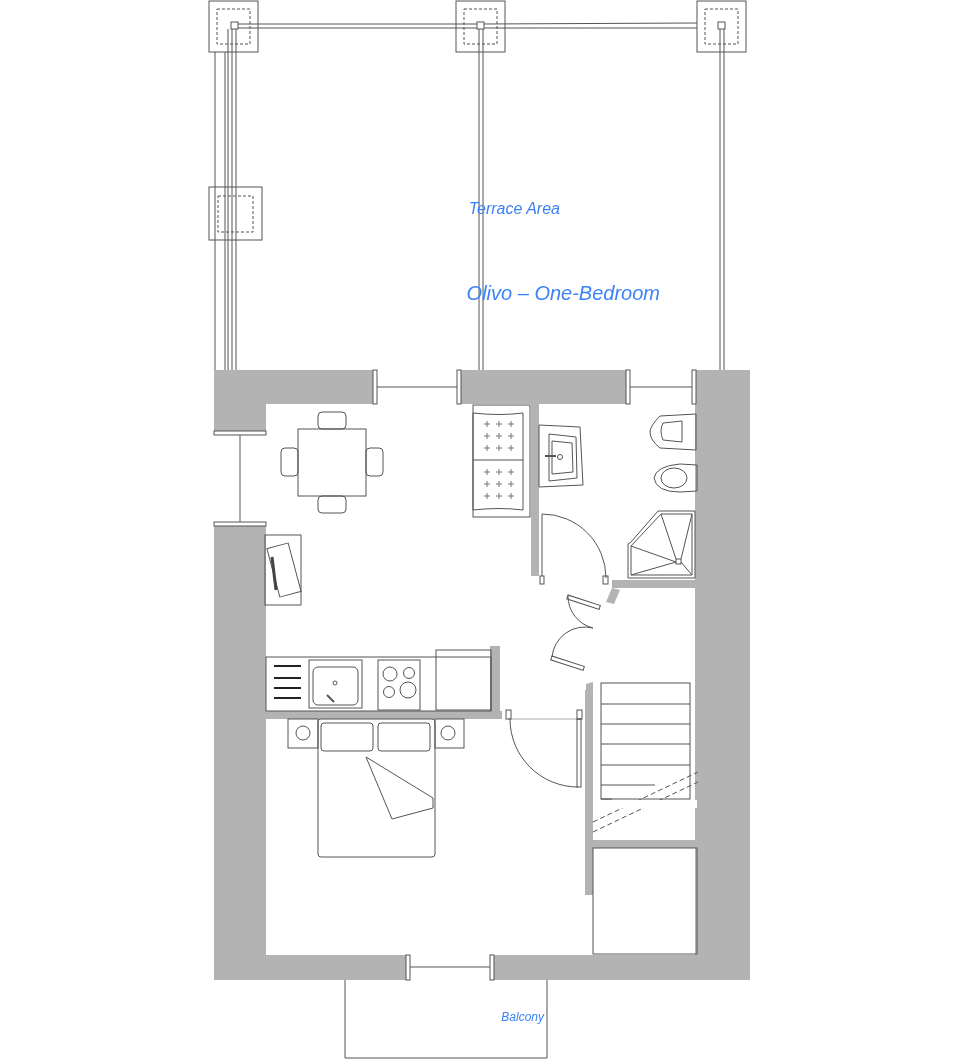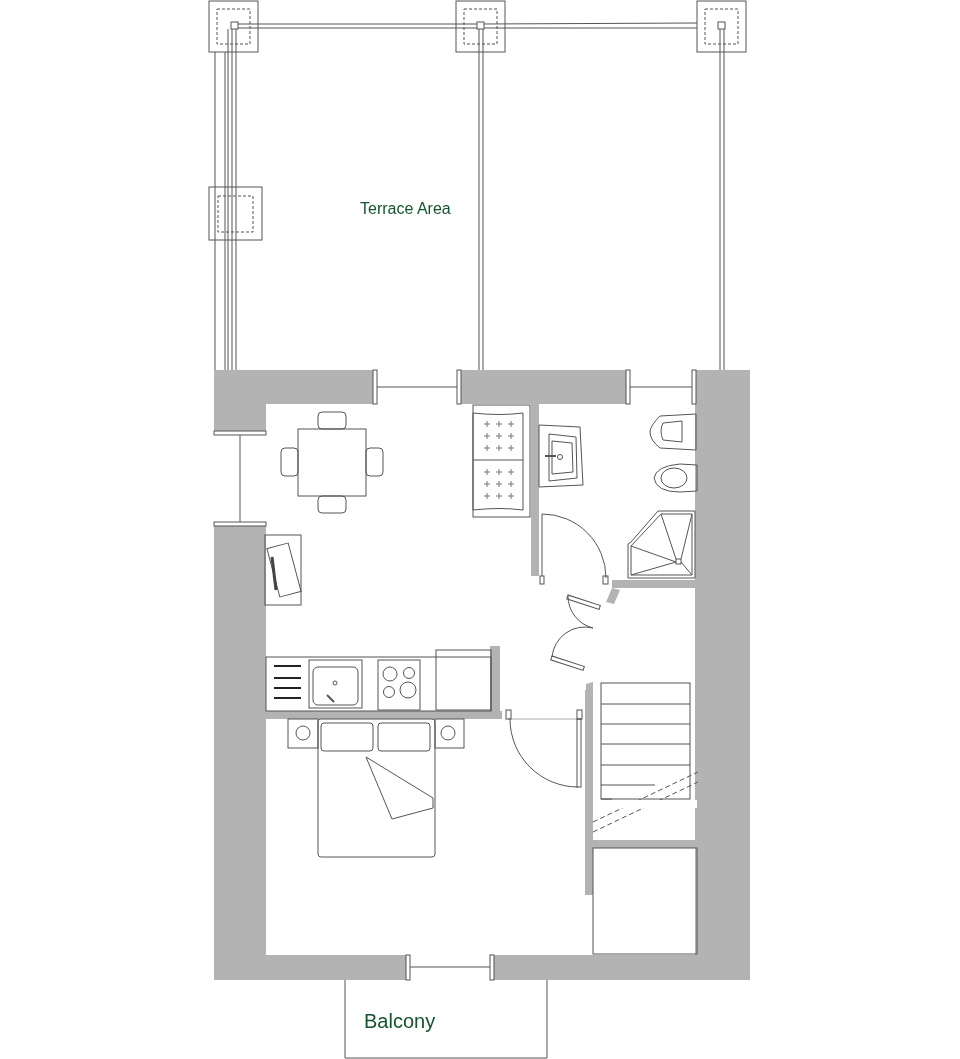--- a/index.html
+++ b/index.html
@@ -1,21 +1,21 @@
 <!DOCTYPE html>
 <html><head>
 <meta charset="utf-8">
 <style>
   html, body { margin:0; padding:0; background:#ffffff; }
   body { width:960px; height:1059px; position:relative; overflow:hidden; font-family:"Liberation Sans", sans-serif; }
   #plan { position:absolute; left:0; top:0; }
-  .label { position:absolute; color:#14532d; text-align:left; white-space:nowrap; font-family:"Liberation Sans", sans-serif; }
+  .label { position:absolute; color:#3b82f6; text-align:right; white-space:nowrap; font-family:"Liberation Sans", sans-serif;font-style:italic; }
   .lbl-terrace { left:360px; top:200px; width:200px; font-size:16px; }
   .lbl-title { left:300px; top:280px; width:360px; font-size:20px; line-height:26px; }
-  .lbl-balcony { left:364px; top:1010px; width:200px; font-size:20px; }
+  .lbl-balcony { left:344px; top:1010px; width:200px; font-size:12px; }
 </style>
 </head>
 <body>
 
 <svg id="plan" width="960" height="1059" viewBox="0 0 960 1059" xmlns="http://www.w3.org/2000/svg">
   <g fill="none" stroke="#555" stroke-width="1">
 
     <g>
       <rect x="209" y="1" width="49" height="51" fill="#fff"></rect>
       <rect x="217" y="9" width="33" height="35" stroke-dasharray="3,2"></rect>
@@ -225,14 +225,15 @@
     </g>
 
     <g>
       <path d="M345,980 L345,1058 L547,1058 L547,980"></path>
     </g>
   </g>
 </svg>
 
 <div class="label lbl-terrace">Terrace Area</div>
 <div class="label lbl-title">
+  <div>Olivo – One-Bedroom</div>
 </div>
 <div class="label lbl-balcony">Balcony</div>
 
 </body></html>

